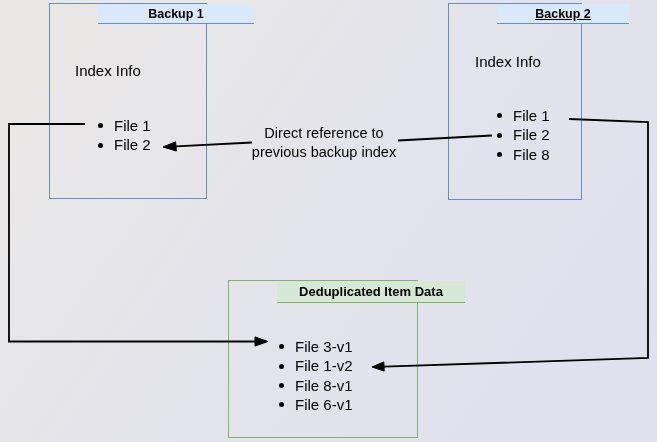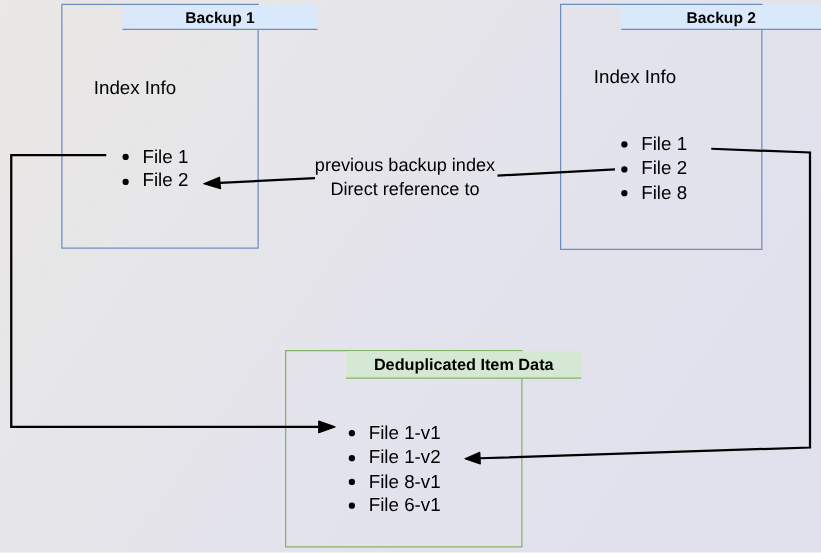--- a/index.html
+++ b/index.html
@@ -79,47 +79,47 @@
     <div class="lane-header">
       <span>Backup 1</span>
     </div>
   </div>
   <div class="free-label" style="left:75px; top:61px;">Index Info</div>
   <ul class="filelist" style="left:98px; top:116px;">
     <li><span>File 1</span></li>
     <li><span>File 2</span></li>
   </ul>
 
-  <div class="swimlane blue" style="left:448px; top:3px; width:162px; height:197px;">
+  <div class="swimlane blue" style="left:448px; top:3px; width:134px; height:197px;text-decoration:underline;">
     <div class="lane-header">
       <span>Backup 2</span>
     </div>
   </div>
   <div class="free-label" style="left:475px; top:52px;">Index Info</div>
   <ul class="filelist" style="left:497px; top:106px;">
     <li><span>File 1</span></li>
     <li><span>File 2</span></li>
     <li><span>File 8</span></li>
   </ul>
 
   <div class="swimlane green" style="left:228px; top:280px; width:190px; height:158px;">
     <div class="lane-header">
       <span>Deduplicated Item Data</span>
     </div>
   </div>
   <ul class="filelist" style="left:279px; top:337px;">
-    <li><span>File 1-v1</span></li>
+    <li><span>File 3-v1</span></li>
     <li><span>File 1-v2</span></li>
     <li><span>File 8-v1</span></li>
     <li><span>File 6-v1</span></li>
   </ul>
 
   <div class="edge-label">
+    <span>Direct reference to</span>
     <span>previous backup index</span>
-    <span>Direct reference to</span>
   </div>
 
   <svg class="connectors" viewBox="0 0 657 442">
 
     <path d="M 85 124 L 9 124 L 9 341.5 L 255 341.5"></path>
     <polygon points="268,341.5 255,336.9 255,346.1"></polygon>
 
     <path d="M 492 135.5 L 398 140.5"></path>
     <path d="M 252 142.5 L 176 146.3"></path>
     <polygon points="163,147 175.6,141.8 176.4,151"></polygon>

